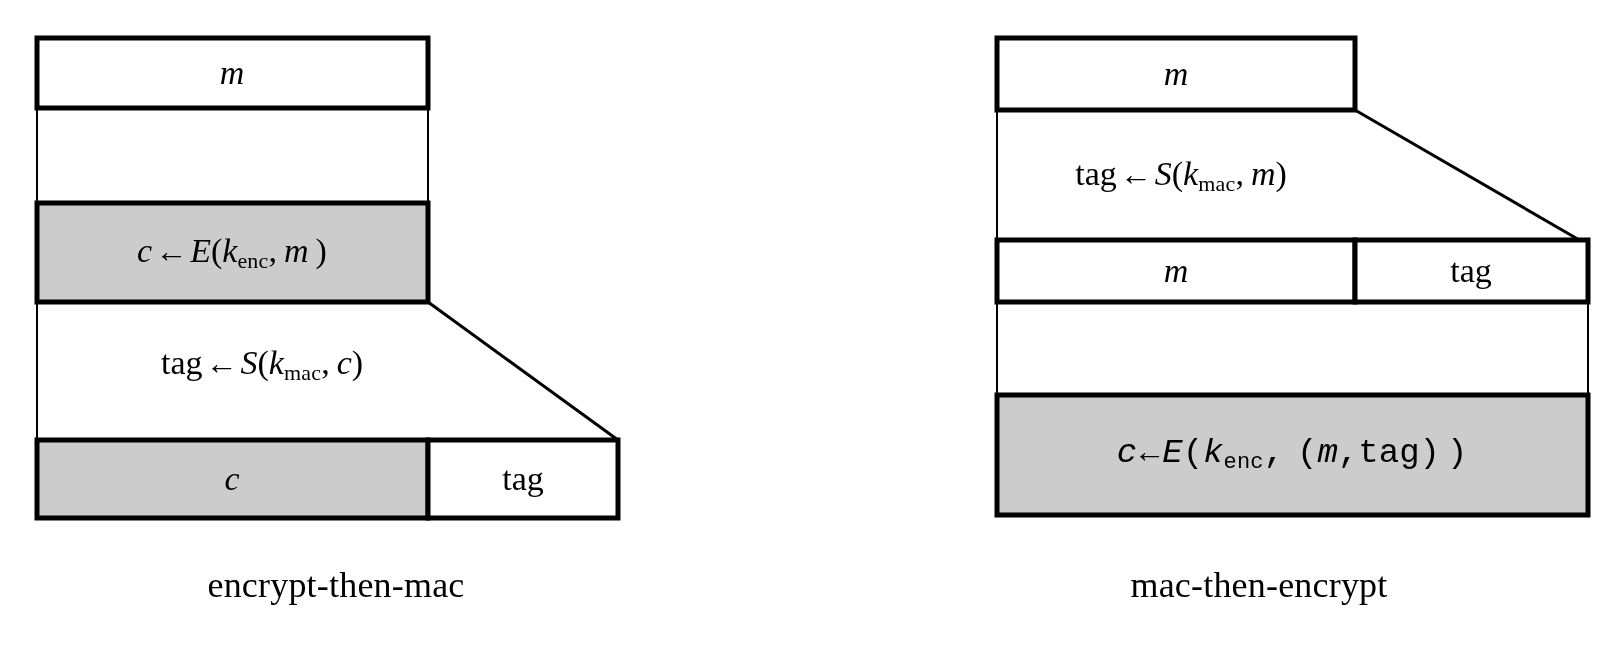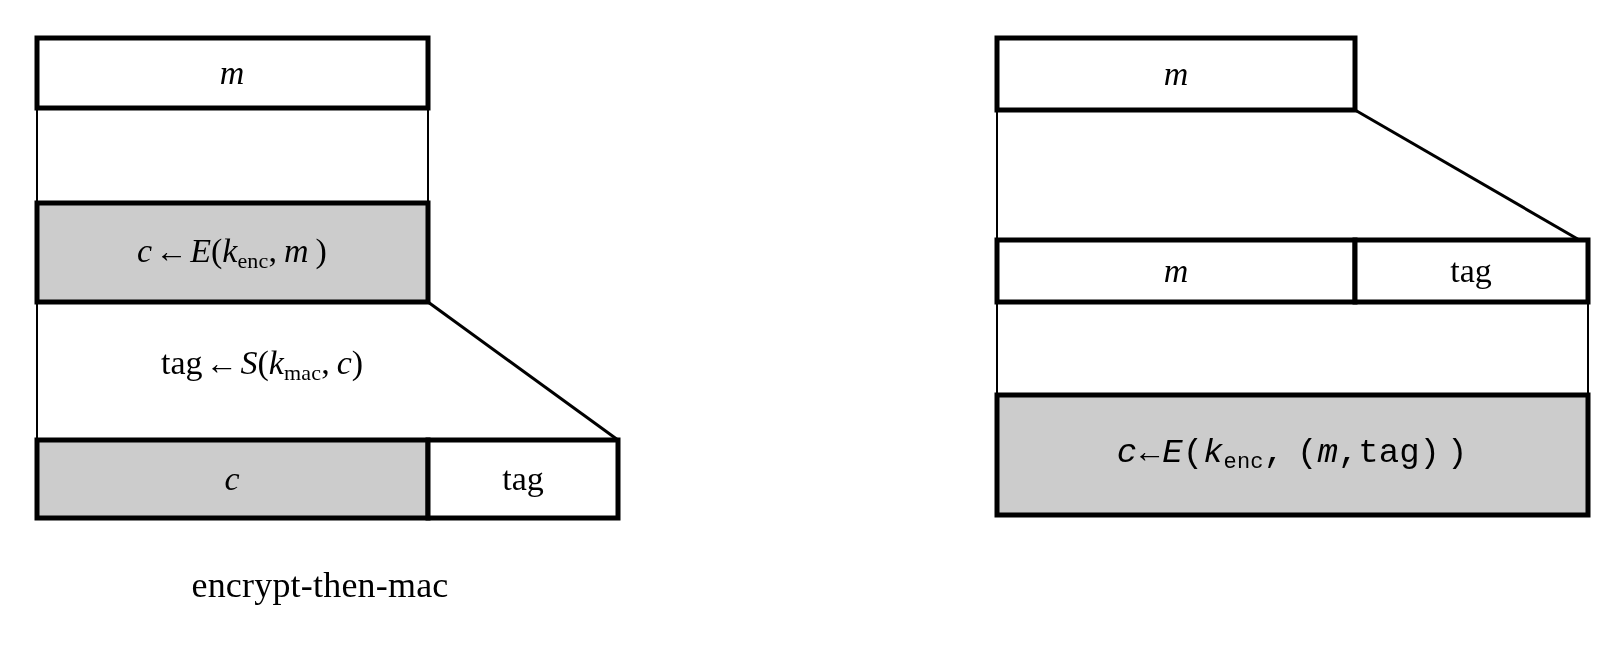--- a/index.html
+++ b/index.html
@@ -109,27 +109,31 @@
   </div>
 
   <div class="lbl lbl-center" style="left:232px; top:253px;">
     <span class="math">c</span><span class="arrow">←</span><span class="math">E</span><span class="mathop">(</span><span class="math">k</span><span class="sub">enc</span><span class="mathop">,</span><span class="thinspace"></span><span class="math">m</span><span class="thinspace"></span><span class="mathop">)</span>
   </div>
 
   <div class="lbl lbl-center math" style="left:232px; top:479px;">c</div>
 
   <div class="lbl lbl-center mathop" style="left:523px; top:479px;">tag</div>
 
-  <div class="lbl lbl-center caption" style="left:320px; top:585px;">encrypt-then-mac</div>
+  <div class="lbl lbl-center caption" style="left:336px; top:585px;">encrypt-then-mac</div>
 
   <div class="lbl lbl-center math" style="left:1176px; top:74px;">m</div>
 
+  <div class="lbl lbl-center" style="left:1181px; top:176px;">
+    <span class="mathop">tag</span><span class="arrow">←</span><span class="math">S</span><span class="mathop">(</span><span class="math">k</span><span class="sub">mac</span><span class="mathop">,</span><span class="thinspace"></span><span class="math">m</span><span class="mathop">)</span>
+  </div>
 
   <div class="lbl lbl-center math" style="left:1176px; top:271px;">m</div>
 
   <div class="lbl lbl-center mathop" style="left:1471px; top:271px;">tag</div>
 
   <div class="lbl lbl-center" style="left:1292px; top:455px;font-family:Liberation Mono, monospace;">
     <span class="math">c</span><span class="arrow">←</span><span class="math">E</span><span class="mathop">(</span><span class="math">k</span><span class="sub">enc</span><span class="mathop">,</span><span class="medspace"></span><span class="mathop">(</span><span class="math">m</span><span class="mathop">,</span><span class="mathop">tag</span><span class="mathop">)</span><span class="thinspace"></span><span class="mathop">)</span>
   </div>
 
+  <div class="lbl lbl-center caption" style="left:1259px; top:585px;">mac-then-encrypt</div>
 
 </div>
 
 </body></html>

